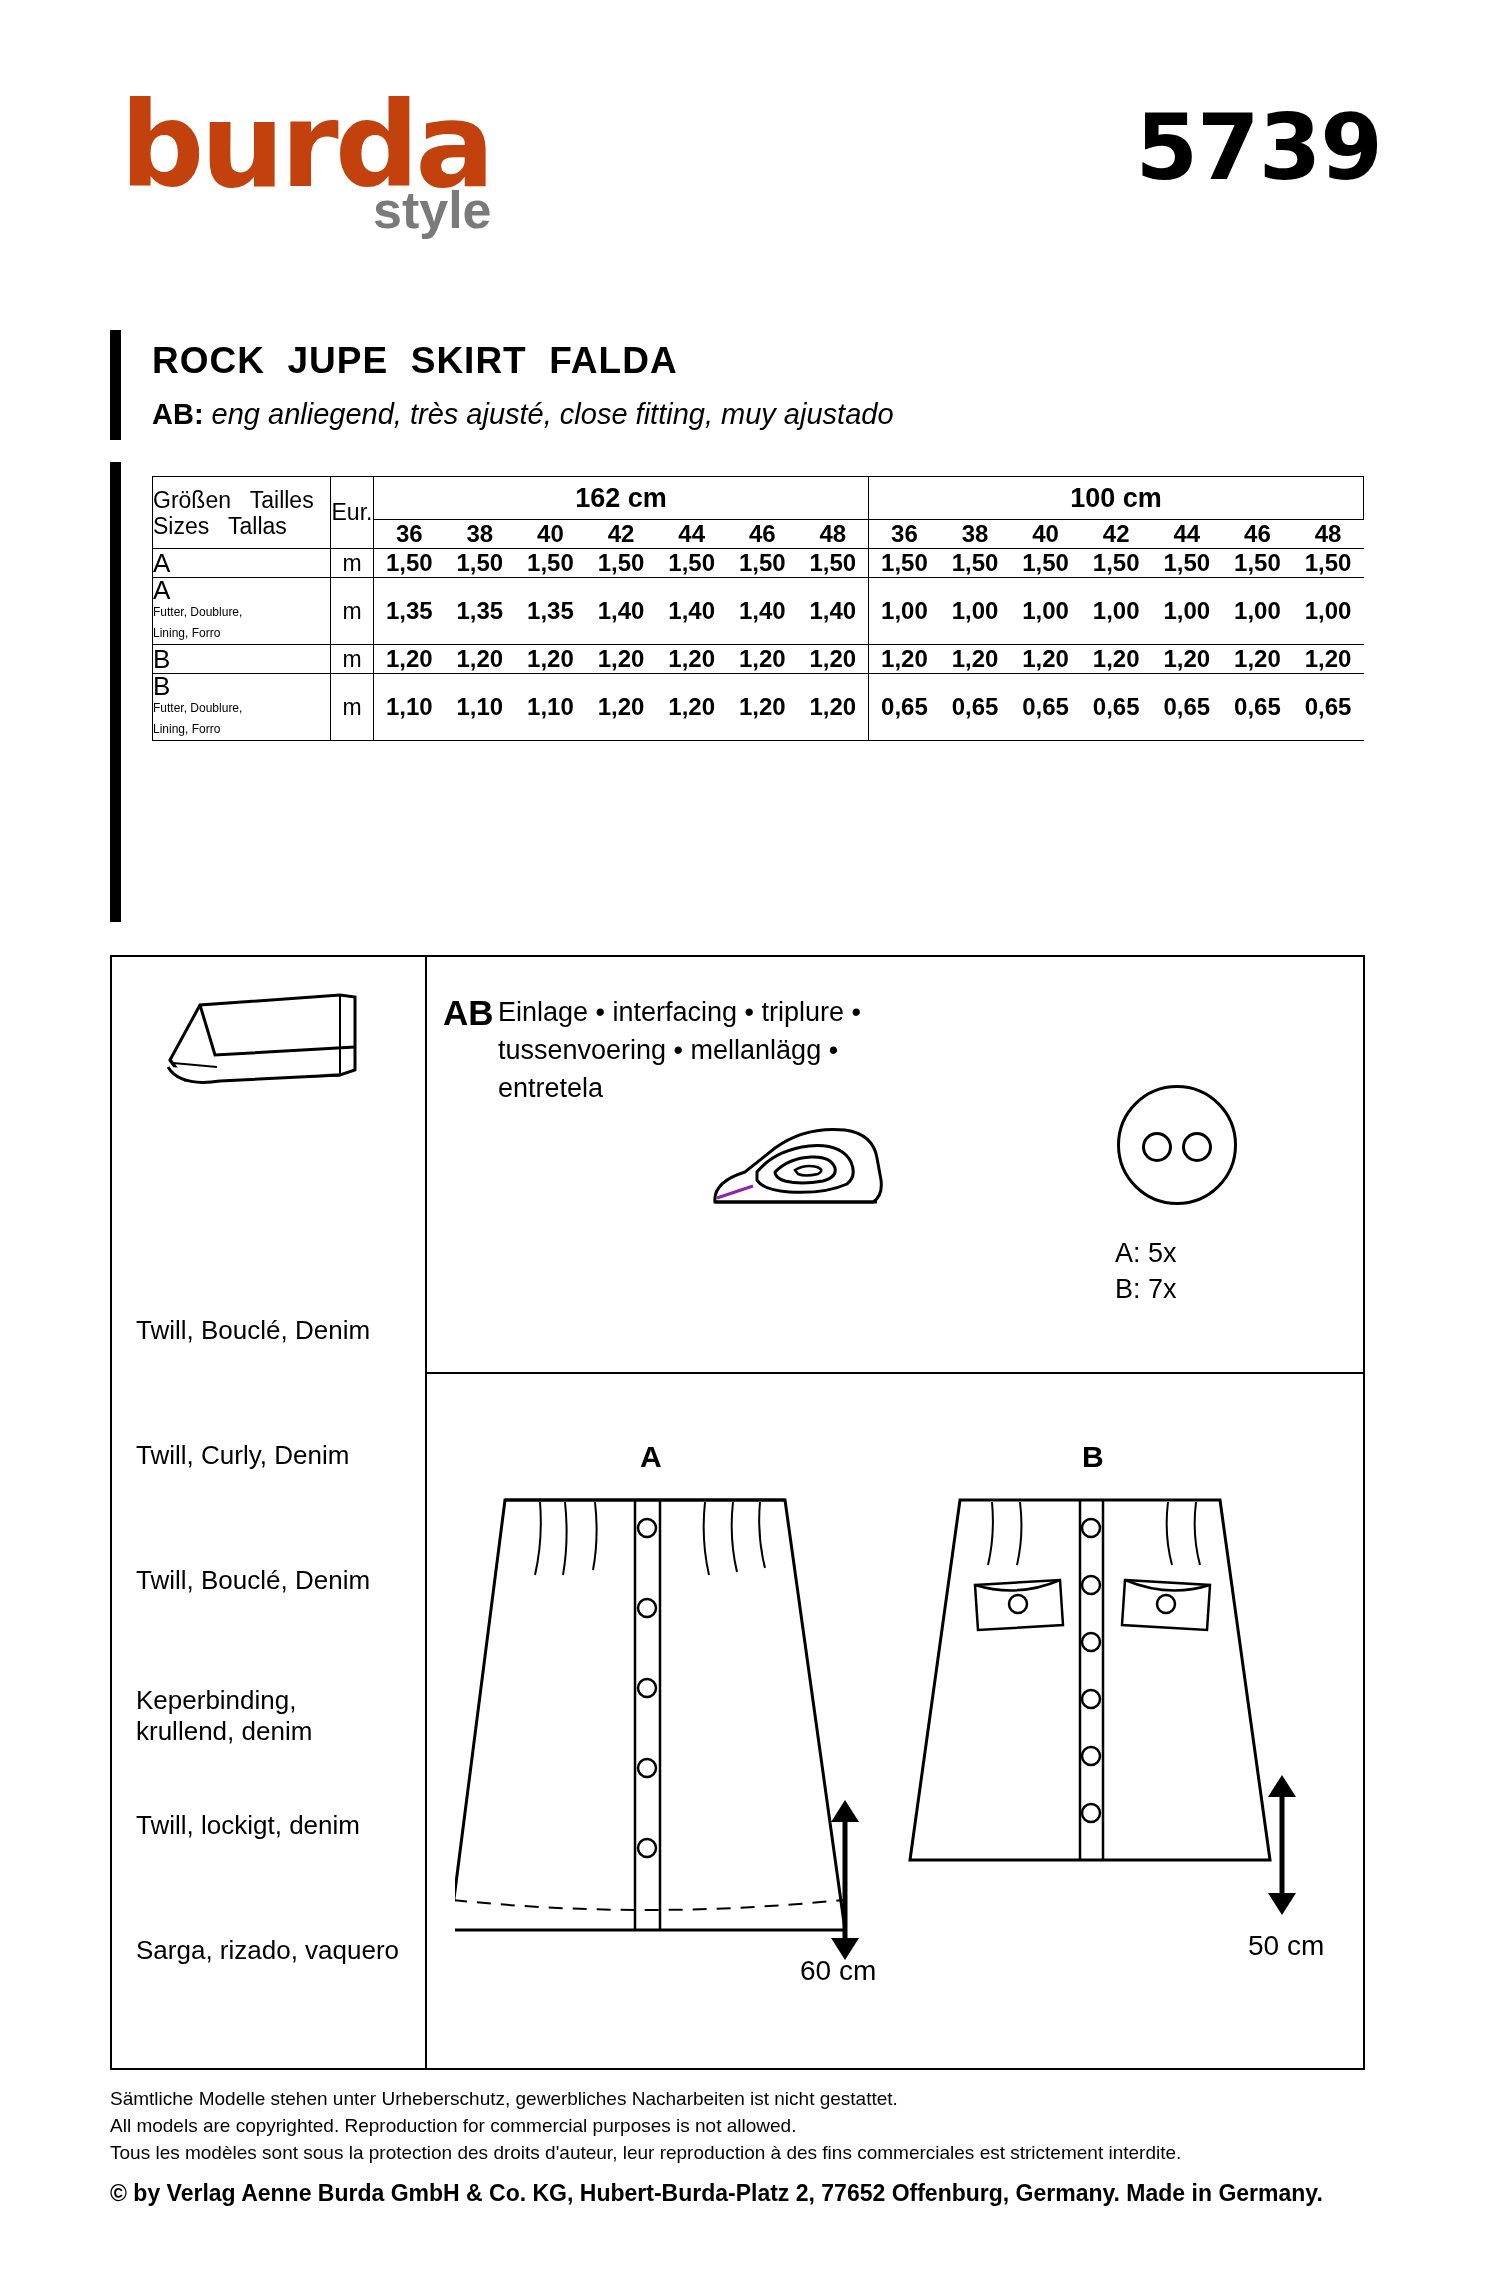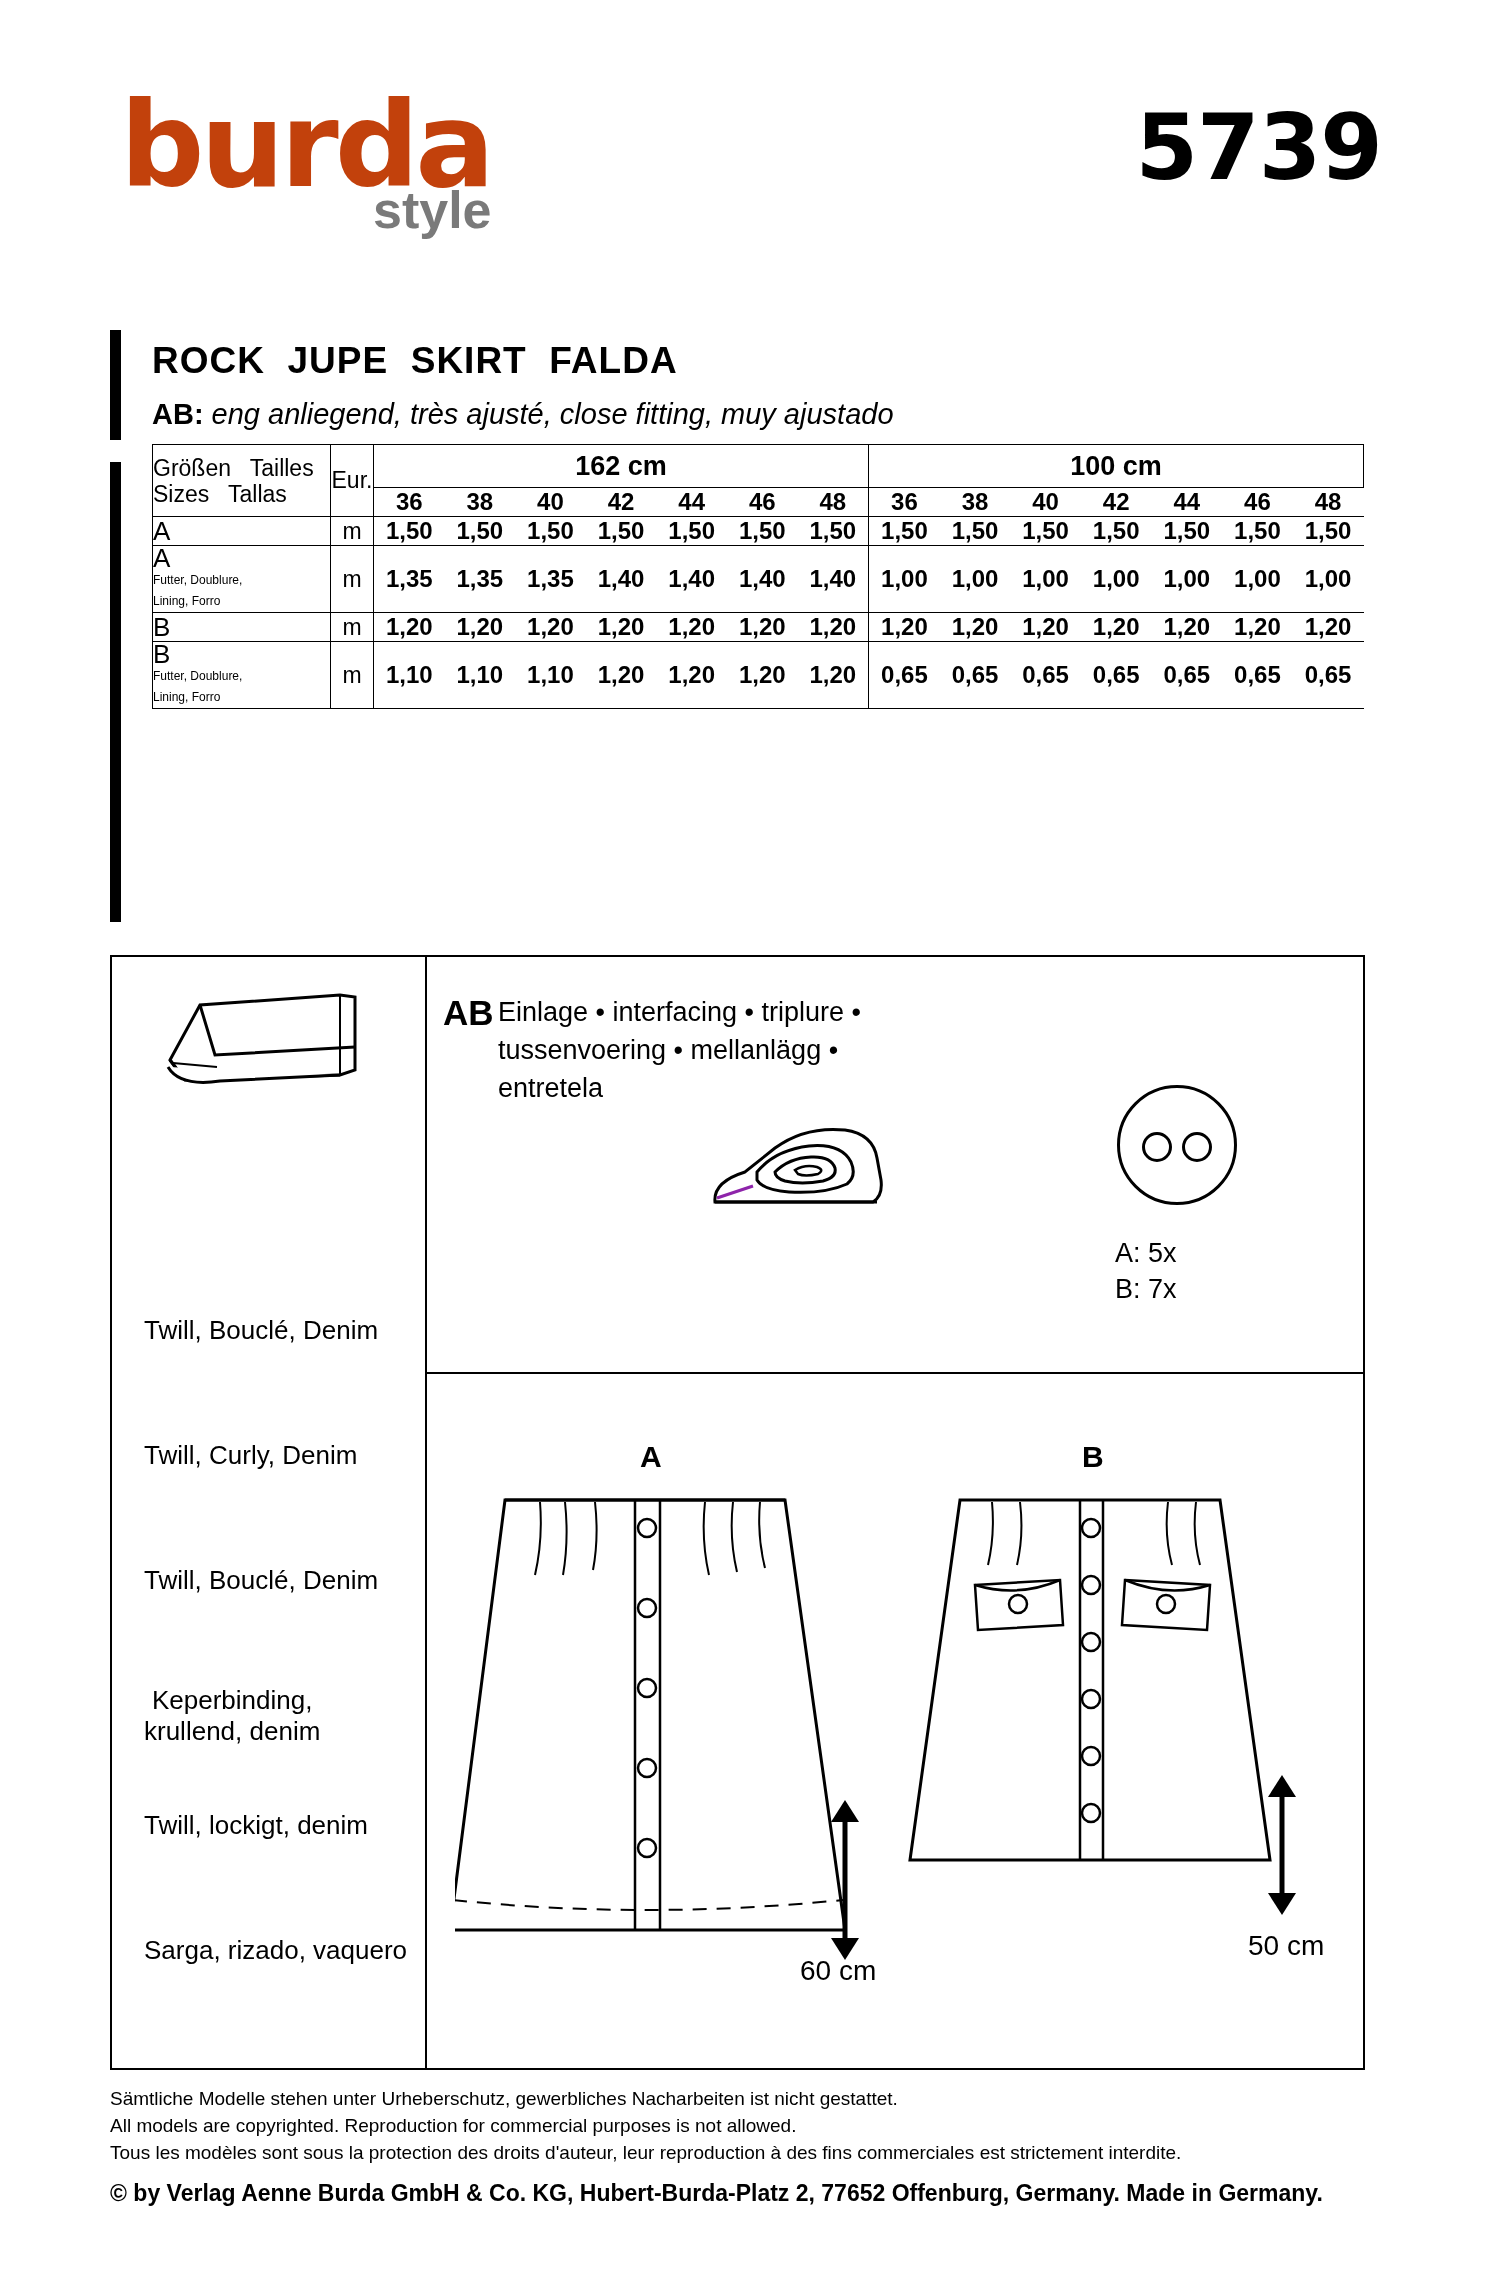--- a/index.html
+++ b/index.html
@@ -12,42 +12,42 @@
   .brand-style{font-family:"Liberation Sans",sans-serif;font-weight:bold;font-size:52px;color:#7a7a7a;letter-spacing:0px;position:absolute;left:253px;top:85px;}
   .pattern-number{position:absolute;right:110px;top:95px;font-family:"DejaVu Sans",sans-serif;font-weight:bold;font-size:90px;letter-spacing:-1px;}
 
   
   .leftbar{position:absolute;left:110px;width:11px;background:#000;}
   .title{position:absolute;left:152px;top:340px;font-family:"Liberation Sans",sans-serif;font-weight:bold;font-size:37px;letter-spacing:1px;white-space:pre;}
   .subtitle{position:absolute;left:152px;top:398px;font-size:29px;font-style:italic;white-space:pre;}
   .subtitle b{font-style:normal;font-weight:bold;}
 
   
-  .tbl{position:absolute;left:152px;top:444px;width:1212px;border-collapse:collapse;font-size:23px;}
+  .tbl{position:absolute;left:152px;top:476px;width:1212px;border-collapse:collapse;font-size:23px;}
   .tbl td,.tbl th{border:1px solid #000;padding:0;}
   .hdr-w{font-weight:bold;font-size:27px;text-align:center;height:42px;}
   .sizes-cell{padding:8px 10px 8px 10px;line-height:26px;font-size:23px;}
   .sizes-cell .ln{white-space:pre;}
   .unit{text-align:center;width:42px;font-size:23px;}
   .num{text-align:center;font-weight:bold;font-size:24px;width:72px;}
   .rowlabel{padding:8px 10px;font-size:25px;line-height:24px;}
   .rowlabel .big{font-size:26px;}
   .rowlabel .small{font-size:12px;line-height:21px;display:block;}
   .sep-left{border-left:2px solid #000;}
   .thick-top{border-top:2px solid #000;}
   .thick-bottom{border-bottom:2px solid #000;}
 
   
   .box{position:absolute;border:2px solid #000;box-sizing:border-box;}
   #fabric-box{left:110px;top:955px;width:1255px;height:1115px;}
   .vline{position:absolute;left:425px;top:955px;width:2px;height:1115px;background:#000;}
   .hline1{position:absolute;left:425px;top:1372px;width:938px;height:2px;background:#000;}
 
   .fabrics{position:absolute;left:128px;top:1120px;width:290px;}
-  .fabric-item{font-size:26px;line-height:31px;margin-bottom:0;position:absolute;left:16px;text-align:center;}
+  .fabric-item{font-size:26px;line-height:31px;margin-bottom:0;position:absolute;left:8px;}
 
   .ab-label{position:absolute;left:443px;top:993px;font-size:35px;font-weight:bold;}
   .interfacing-text{position:absolute;left:498px;top:993px;font-size:27px;line-height:38px;width:460px;}
 
   .btn-circle{position:absolute;left:1117px;top:1085px;width:120px;height:120px;border:3px solid #000;border-radius:50%;box-sizing:border-box;}
   .btn-hole{position:absolute;width:30px;height:30px;border:3px solid #000;border-radius:50%;box-sizing:border-box;top:44px;}
   .btn-counts{position:absolute;left:1115px;top:1235px;font-size:27px;line-height:36px;}
 
   .view-a-label{position:absolute;left:640px;top:1440px;font-size:30px;font-weight:bold;}
   .view-b-label{position:absolute;left:1082px;top:1440px;font-size:30px;font-weight:bold;}

